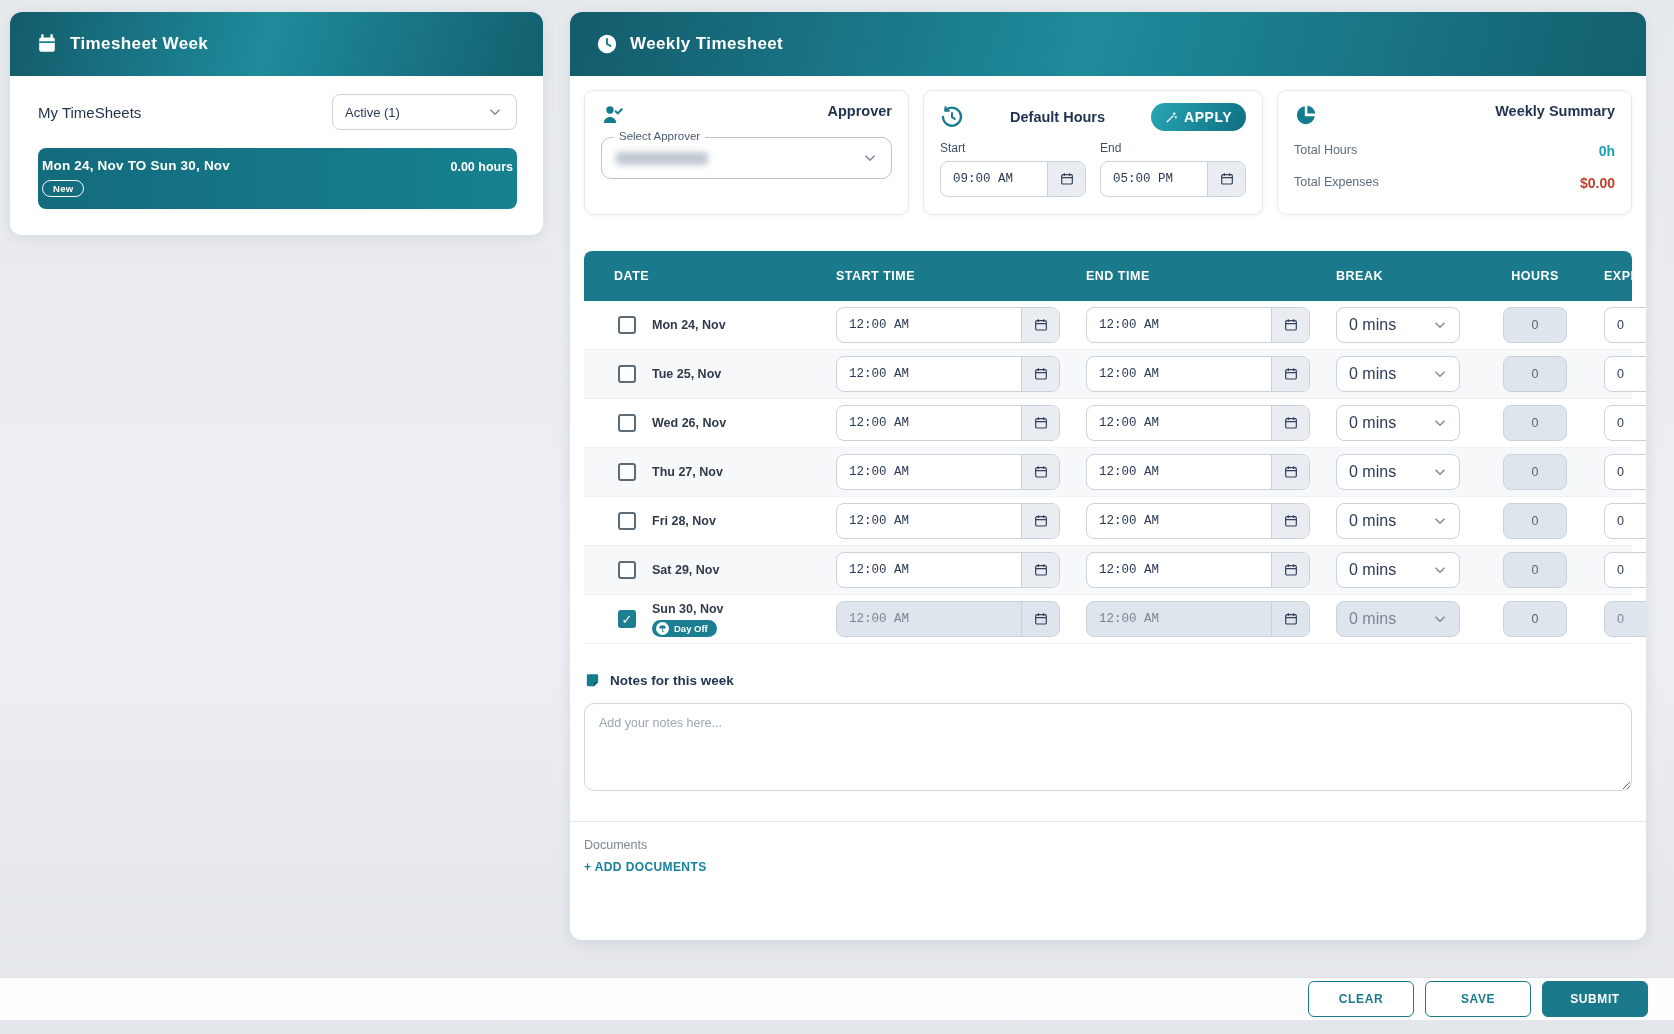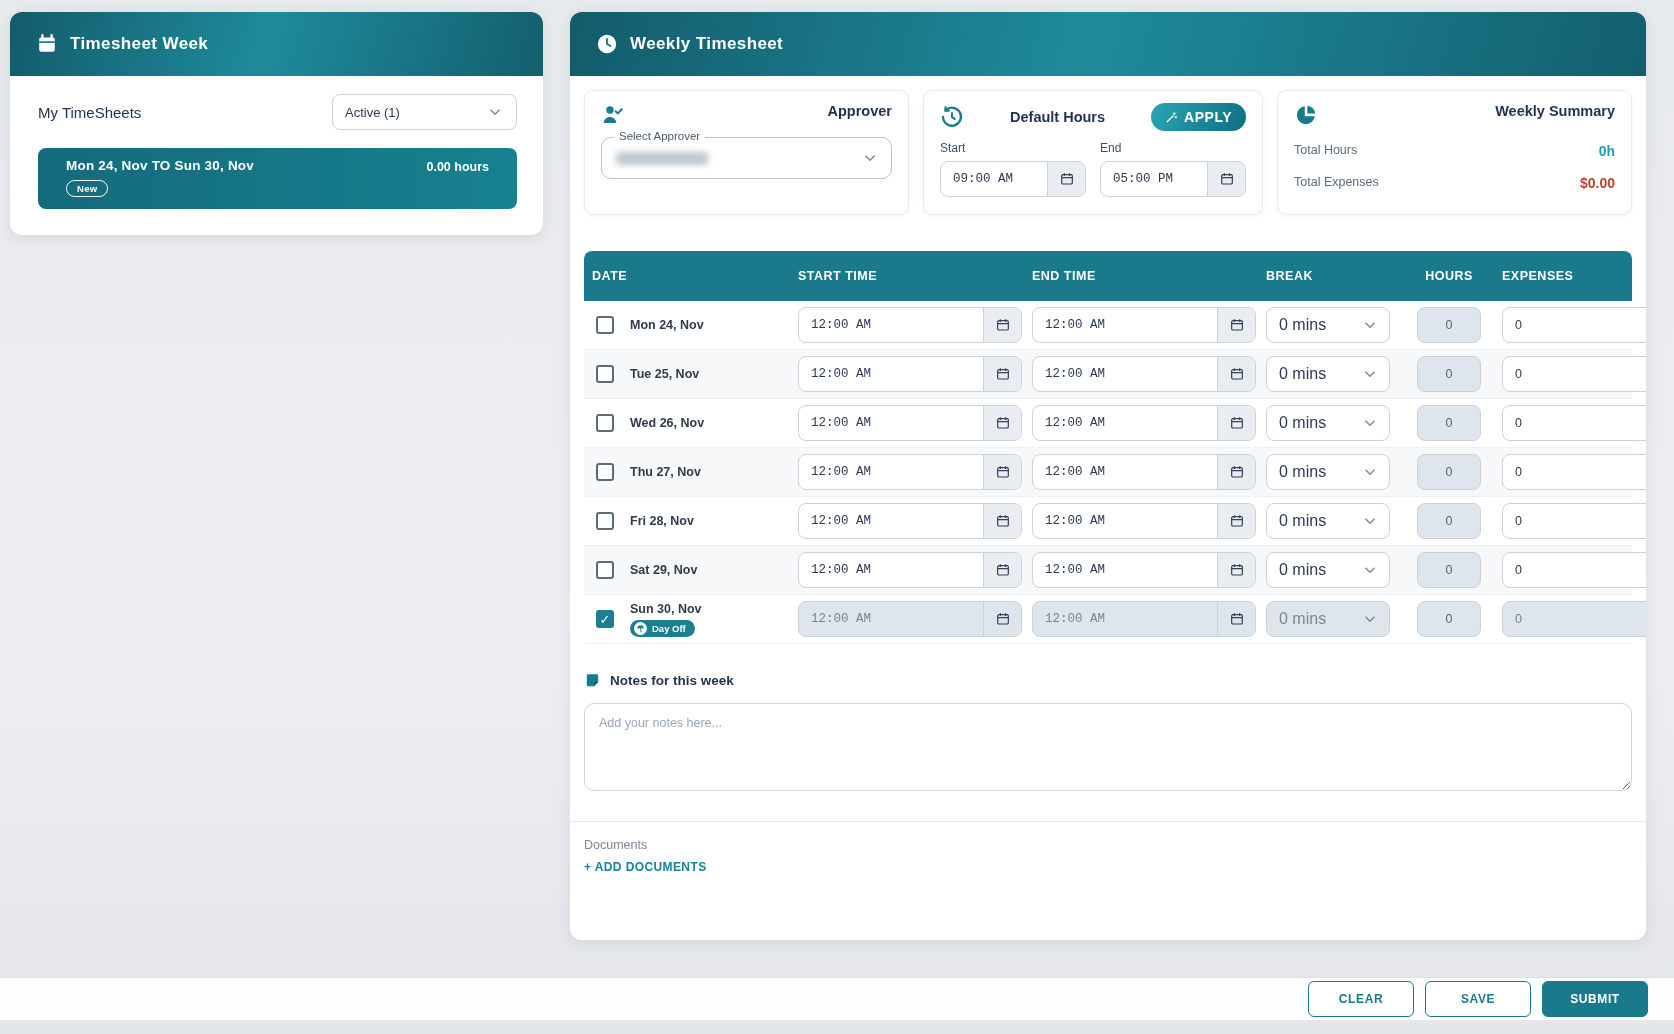--- a/index.html
+++ b/index.html
@@ -25,21 +25,21 @@
   .lp-row { display:flex; align-items:center; justify-content:space-between; padding:0 10px 0 12px; }
   .lp-label { font-size:15px; color:#22344e; }
   .select-box {
     display:flex; align-items:center; justify-content:space-between;
     border:1px solid #c9d2dc; border-radius:8px; background:#fff;
     height:36px; padding:0 12px; font-size:13px; color:#2b3a55; cursor:pointer;
   }
   #active-filter { width:185px; }
   .chev { width:18px; height:18px; }
   .ts-card {
-    margin:18px 10px 14px 12px; border-radius:8px; padding:10px 28px 12px;
+    margin:18px 10px 14px 12px; border-radius:8px; padding:10px 4px 12px;
     background:linear-gradient(90deg,#136b7d,#17818f); color:#fff;
     display:flex; justify-content:space-between; align-items:flex-start;
     min-height:58px; cursor:pointer;
   }
   .ts-range { font-size:13.5px; font-weight:bold; letter-spacing:.2px; }
   .ts-hours { font-size:12.5px; font-weight:bold; margin-top:2px; }
   .badge-new {
     display:inline-block; margin-top:7px; border:1.5px solid #fff; border-radius:10px;
     font-size:9.5px; font-weight:bold; padding:2px 10px; letter-spacing:.3px;
   }
@@ -95,21 +95,21 @@
   .cal-btn svg { width:16px; height:16px; }
 
   .sum-row { display:flex; justify-content:space-between; margin-top:16px; }
   .sum-label { font-size:12.5px; color:#5a6b7c; }
   .sum-hours { font-size:14px; font-weight:bold; color:#1aa0b5; }
   .sum-exp { font-size:14px; font-weight:bold; color:#c0402e; }
 
   
   .week-table { margin:36px 14px 0; }
   .tgrid { display:grid; grid-template-columns:196px 224px 224px 130px 86px 1fr;
-    gap:10px; align-items:center; padding:0 8px; }
+    gap:26px; align-items:center; padding:0 30px; }
   .thead {
     background:#1a7a8b; color:#fff; height:50px; border-radius:8px 8px 0 0;
   }
   .th { font-size:12.5px; font-weight:bold; letter-spacing:.5px; }
   .th.c-hours { text-align:center; }
   .trow { min-height:49px; border-bottom:1px solid #eef1f4; background:#fff; padding-top:5px; padding-bottom:5px; }
   .trow.alt { background:#f7f8fa; }
   .date-cell { display:flex; align-items:center; gap:16px; padding-left:4px; }
   .date-stack { display:flex; flex-direction:column; gap:4px; }
   .date-label { font-size:12.5px; font-weight:600; color:#2f3b4a; }

